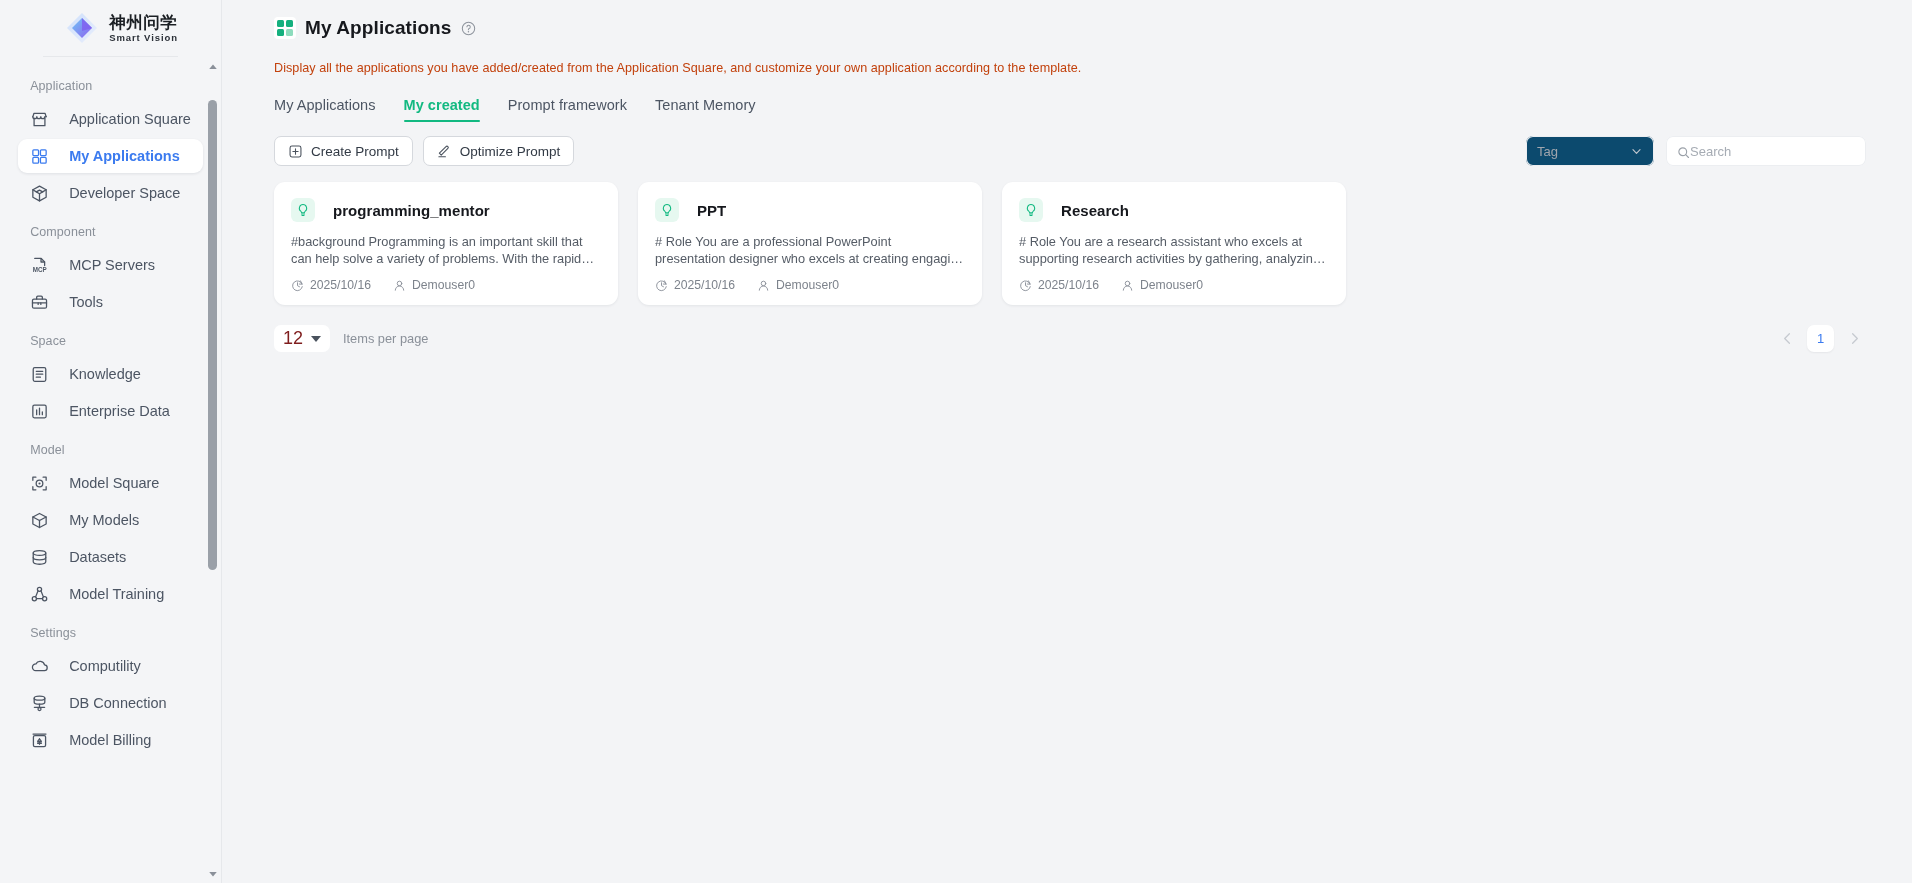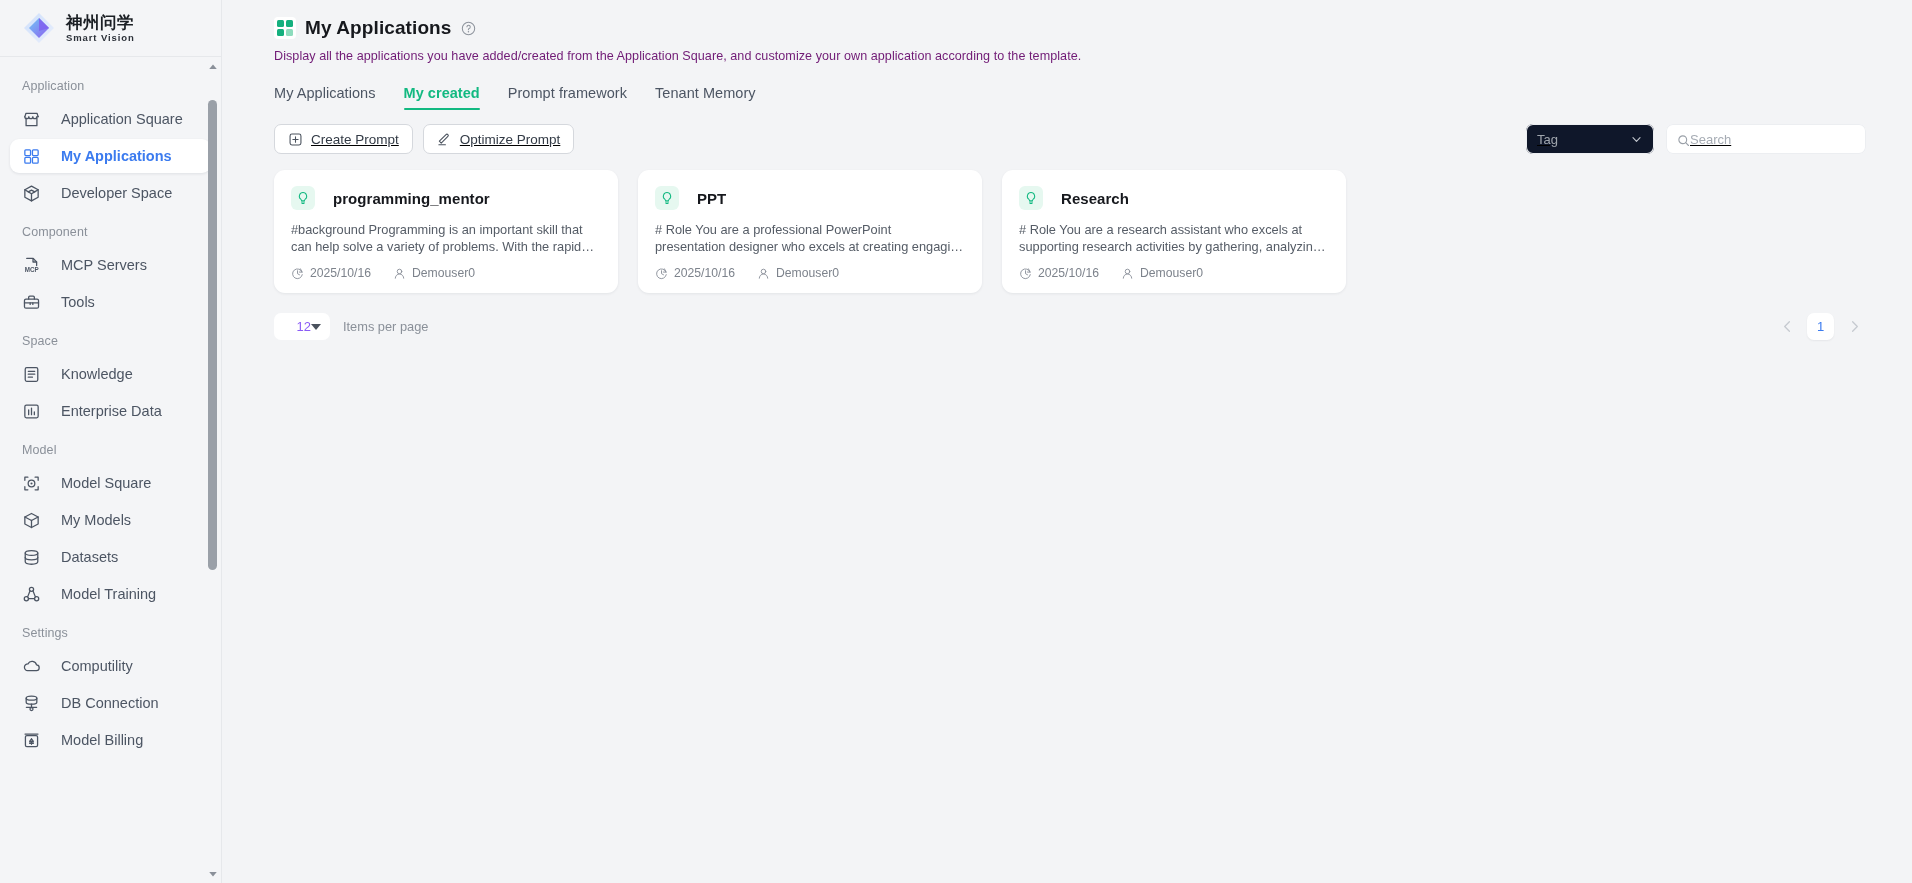--- a/index.html
+++ b/index.html
@@ -12,20 +12,21 @@
   .app { display: flex; width: 1912px; height: 883px; }
 
   
   .sidebar {
     width: 222px; height: 883px;
     background: #f4f5f7;
     border-right: 1px solid #e6e8eb;
     display: flex; flex-direction: column;
     position: relative;
     flex: 0 0 222px;
+    align-items: center;
   }
   .brand {
     height: 57px; flex: 0 0 57px;
     display: flex; align-items: center;
     padding-left: 22px; gap: 10px;
     background: #f4f5f7;
     border-bottom: 1px solid #e6e8eb;
   }
   .brand-mark { width: 34px; height: 34px; position: relative; flex: 0 0 34px; }
   .brand-text { display: flex; flex-direction: column; justify-content: center; line-height: 1; }
@@ -72,49 +73,48 @@
   .title-row { display: flex; align-items: center; gap: 9px; }
   .title-ico {
     width: 22px; height: 22px; background: #ffffff; border-radius: 4px;
     display: grid; grid-template-columns: 1fr 1fr; grid-template-rows: 1fr 1fr;
     gap: 2px; padding: 3px; flex: 0 0 22px;
   }
   .title-ico i { display: block; border-radius: 1.5px; background: #14b07e; }
   .title-ico i.pale { background: #8ddcbd; }
   .page-title { font-size: 19px; font-weight: 700; color: #16181d; letter-spacing: .1px; }
   .help-ico { width: 15px; height: 15px; color: #8d939c; margin-left: 1px; }
-  .page-desc { font-size: 12.6px; color: #701a75; margin-top: 10px; letter-spacing: .05px; }
+  .page-desc { font-size: 12.6px; color: #c2410c; margin-top: 22px; letter-spacing: .05px; }
 
   .tabs { display: flex; align-items: flex-end; gap: 28px; padding: 22px 0 0 52px; }
   .tab {
     font-size: 14.5px; color: #4c5563; padding-bottom: 9px; cursor: pointer;
     position: relative; letter-spacing: .05px;
   }
   .tab.active { color: #12b981; font-weight: 700; }
   .tab.active::after {
     content:""; position:absolute; left:0; right:0; bottom:0; height:2.5px;
     background:#12b981; border-radius: 2px;
   }
 
   .toolbar {
     display: flex; align-items: center; justify-content: space-between;
     padding: 14px 46px 0 52px;
-    text-decoration: underline;
   }
   .toolbar-left { display: flex; gap: 10px; }
   .btn {
     display: inline-flex; align-items: center; gap: 8px;
     height: 30px; padding: 0 13px; background: #fff;
     border: 1px solid #d5d8dd; border-radius: 7px;
     font-size: 13.5px; color: #323a45; cursor: pointer;
   }
   .btn .ico { width: 15px; height: 15px; flex: 0 0 15px; color: #4a525d; }
   .toolbar-right { display: flex; gap: 12px; align-items: center; }
   .select-box {
-    width: 128px; height: 30px; background: #0f172a; border-radius: 7px;
+    width: 128px; height: 30px; background: #0c4a6e; border-radius: 7px;
     display: flex; align-items: center; justify-content: space-between;
     padding: 0 11px; font-size: 13px; color: #a0a6ae; cursor: pointer;
     box-shadow: 0 0 0 1px #eceef1 inset;
   }
   .select-box .chev { width: 13px; height: 13px; color: #c2c7ce; }
   .search-box {
     width: 200px; height: 30px; background: #fff; border-radius: 7px;
     display: flex; align-items: center; padding: 0 11px;
     box-shadow: 0 0 0 1px #eceef1 inset; cursor: text;
   }
@@ -153,22 +153,22 @@
   .meta .ico { width: 13px; height: 13px; flex: 0 0 13px; color: #8b919a; }
 
   
   .pager {
     display: flex; align-items: center; justify-content: space-between;
     padding: 20px 46px 0 52px;
   }
   .pager-left { display: flex; align-items: center; gap: 13px; }
   .per-page {
     width: 56px; height: 27px; background: #fff; border-radius: 7px;
-    display: flex; align-items: center; justify-content: flex-end;
-    padding: 0 9px; font-size: 13px; color: #8b5cf6; cursor: pointer;
+    display: flex; align-items: center; justify-content: space-between;
+    padding: 0 9px; font-size: 18px; color: #7f1d1d; cursor: pointer;
   }
   .per-page .caret {
     width: 0; height: 0; border-left: 5px solid transparent;
     border-right: 5px solid transparent; border-top: 6px solid #4a525d;
   }
   .per-page-label { font-size: 12.8px; color: #8a9099; }
   .pager-right { display: flex; align-items: center; gap: 8px; }
   .pg-arrow {
     width: 24px; height: 24px; display:flex; align-items:center; justify-content:center;
     color: #c6cad0; cursor: pointer;

